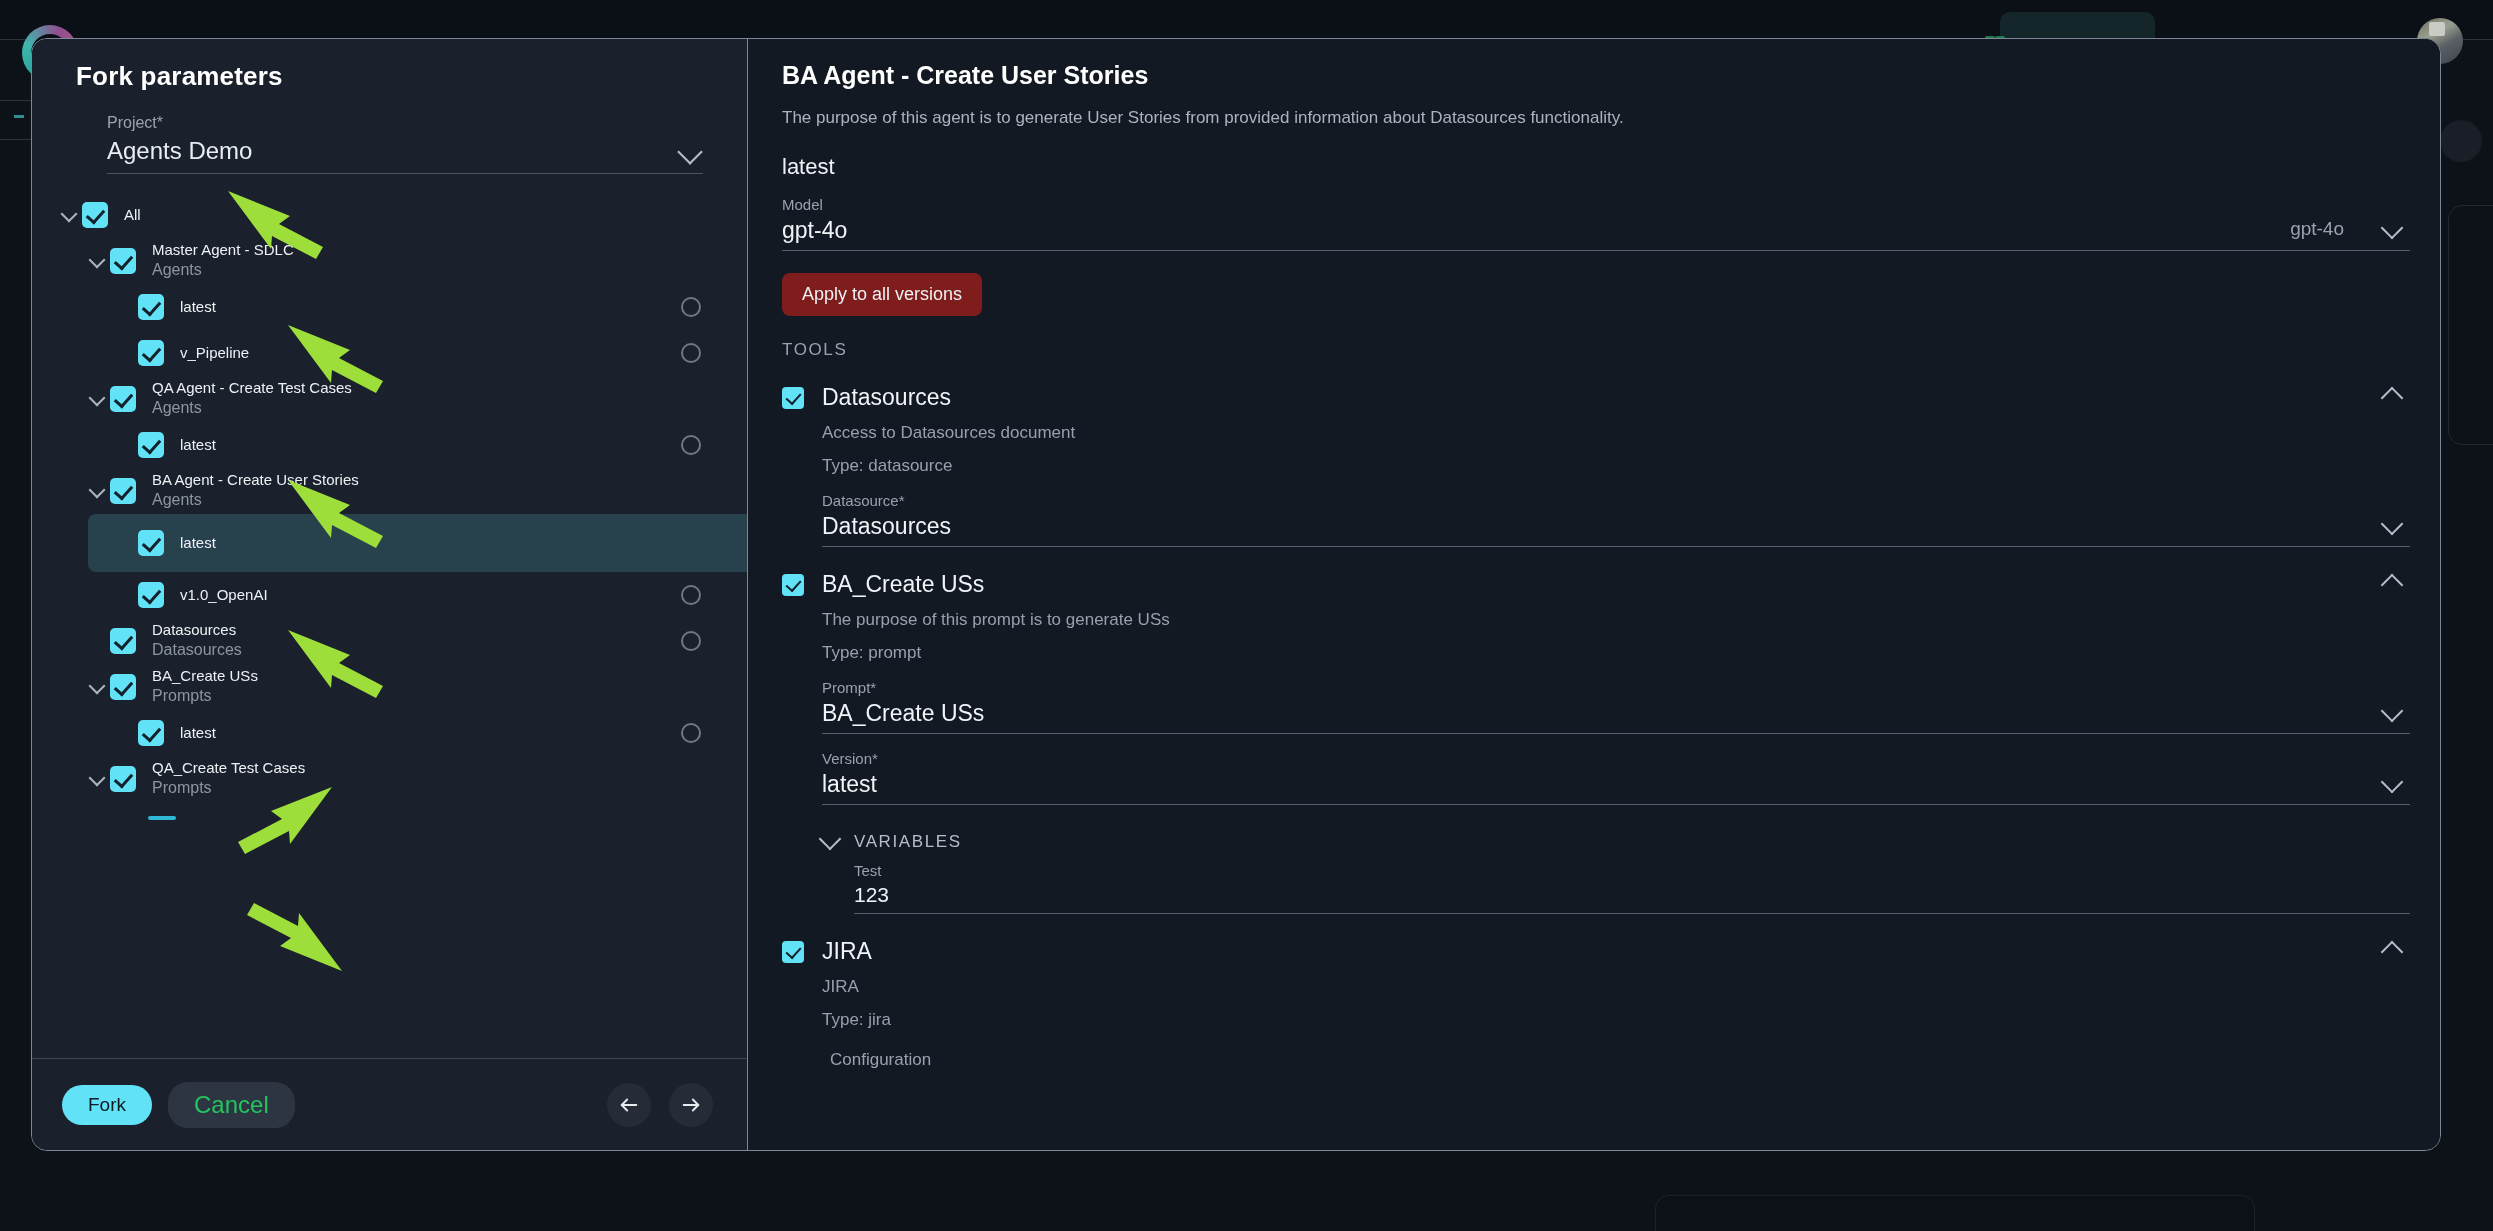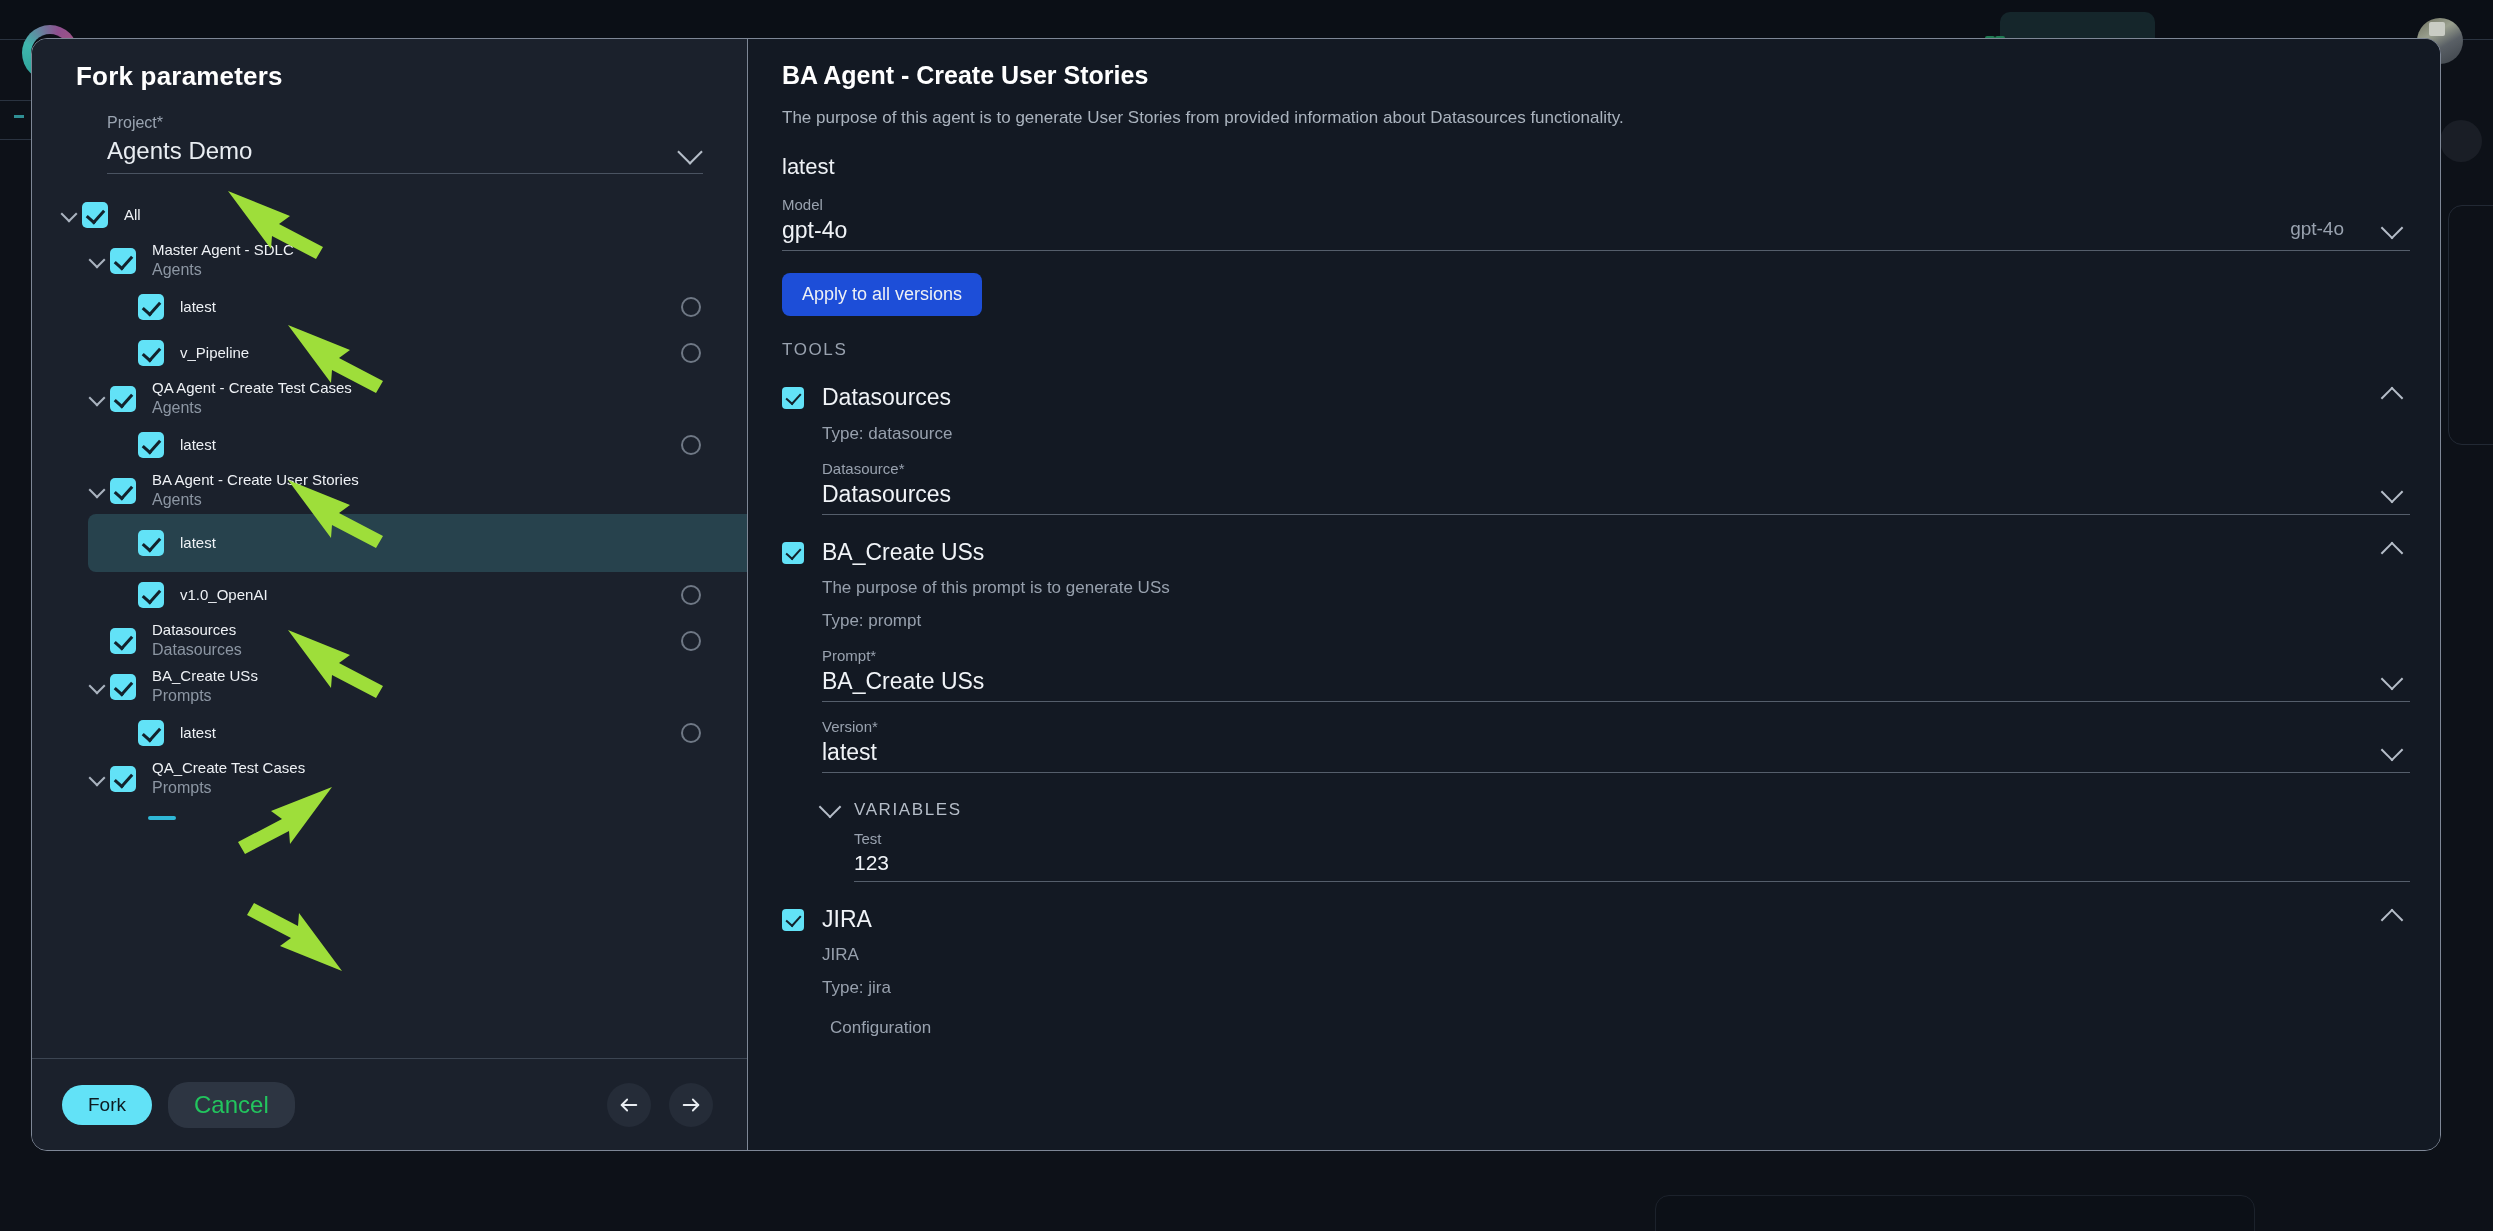--- a/index.html
+++ b/index.html
@@ -153,21 +153,21 @@
   .r-field { margin-top: 16px; padding-bottom: 6px; border-bottom: 1px solid #555e6b; position: relative; }
   .r-label { font-size: 15px; color: #99a2af; margin-bottom: 4px; }
   .r-value { font-size: 23px; color: #f0f3f7; }
   .r-hint { position: absolute; right: 66px; bottom: 10px; font-size: 19px; color: #99a2af; }
   .r-chev {
     position:absolute; right: 10px; bottom: 14px; width: 16px; height: 16px;
     border-right: 2.4px solid #b6bec9; border-bottom: 2.4px solid #b6bec9; transform: rotate(45deg);
   }
 
   .btn-apply {
-    margin-top: 22px; background: #1d4ed8; color: #eef1f5; border: none; border-radius: 8px;
+    margin-top: 22px; background: #7f1d1d; color: #eef1f5; border: none; border-radius: 8px;
     font-size: 18px; padding: 11px 20px; cursor: pointer; font-family: inherit;
   }
   .tools-label { margin-top: 24px; font-size: 17px; color: #99a2af; letter-spacing: 1.6px; }
 
   .tool { margin-top: 24px; position: relative; }
   .tool-head { display: flex; align-items: center; }
   .tool-cb { width: 22px; height: 22px; border-radius: 4px; background: #62e2f7; position: relative; flex:0 0 22px; }
   .tool-cb::after {
     content:""; position:absolute; left: 7px; top: 3px; width: 7px; height: 12px;
     border-right: 2.6px solid #12222c; border-bottom: 2.6px solid #12222c; transform: rotate(42deg);
@@ -369,20 +369,21 @@
       <button class="btn-apply">Apply to all versions</button>
       <div class="tools-label">TOOLS</div>
 
       <div id="tools">
           <div class="tool">
             <div class="tool-head">
               <div class="tool-cb"></div>
               <div class="tool-name">Datasources</div>
               <div class="tool-caret"></div>
             </div>
+            <div class="tool-desc">Access to Datasources document</div>
             <div class="tool-type">Type: datasource</div>
             <div class="tool-body">
               <div class="r-field">
                 <div class="r-label">Datasource*</div>
                 <div class="r-value">Datasources</div>
                 <div class="r-chev"></div>
               </div>
             </div>
           </div>
           <div class="tool">

